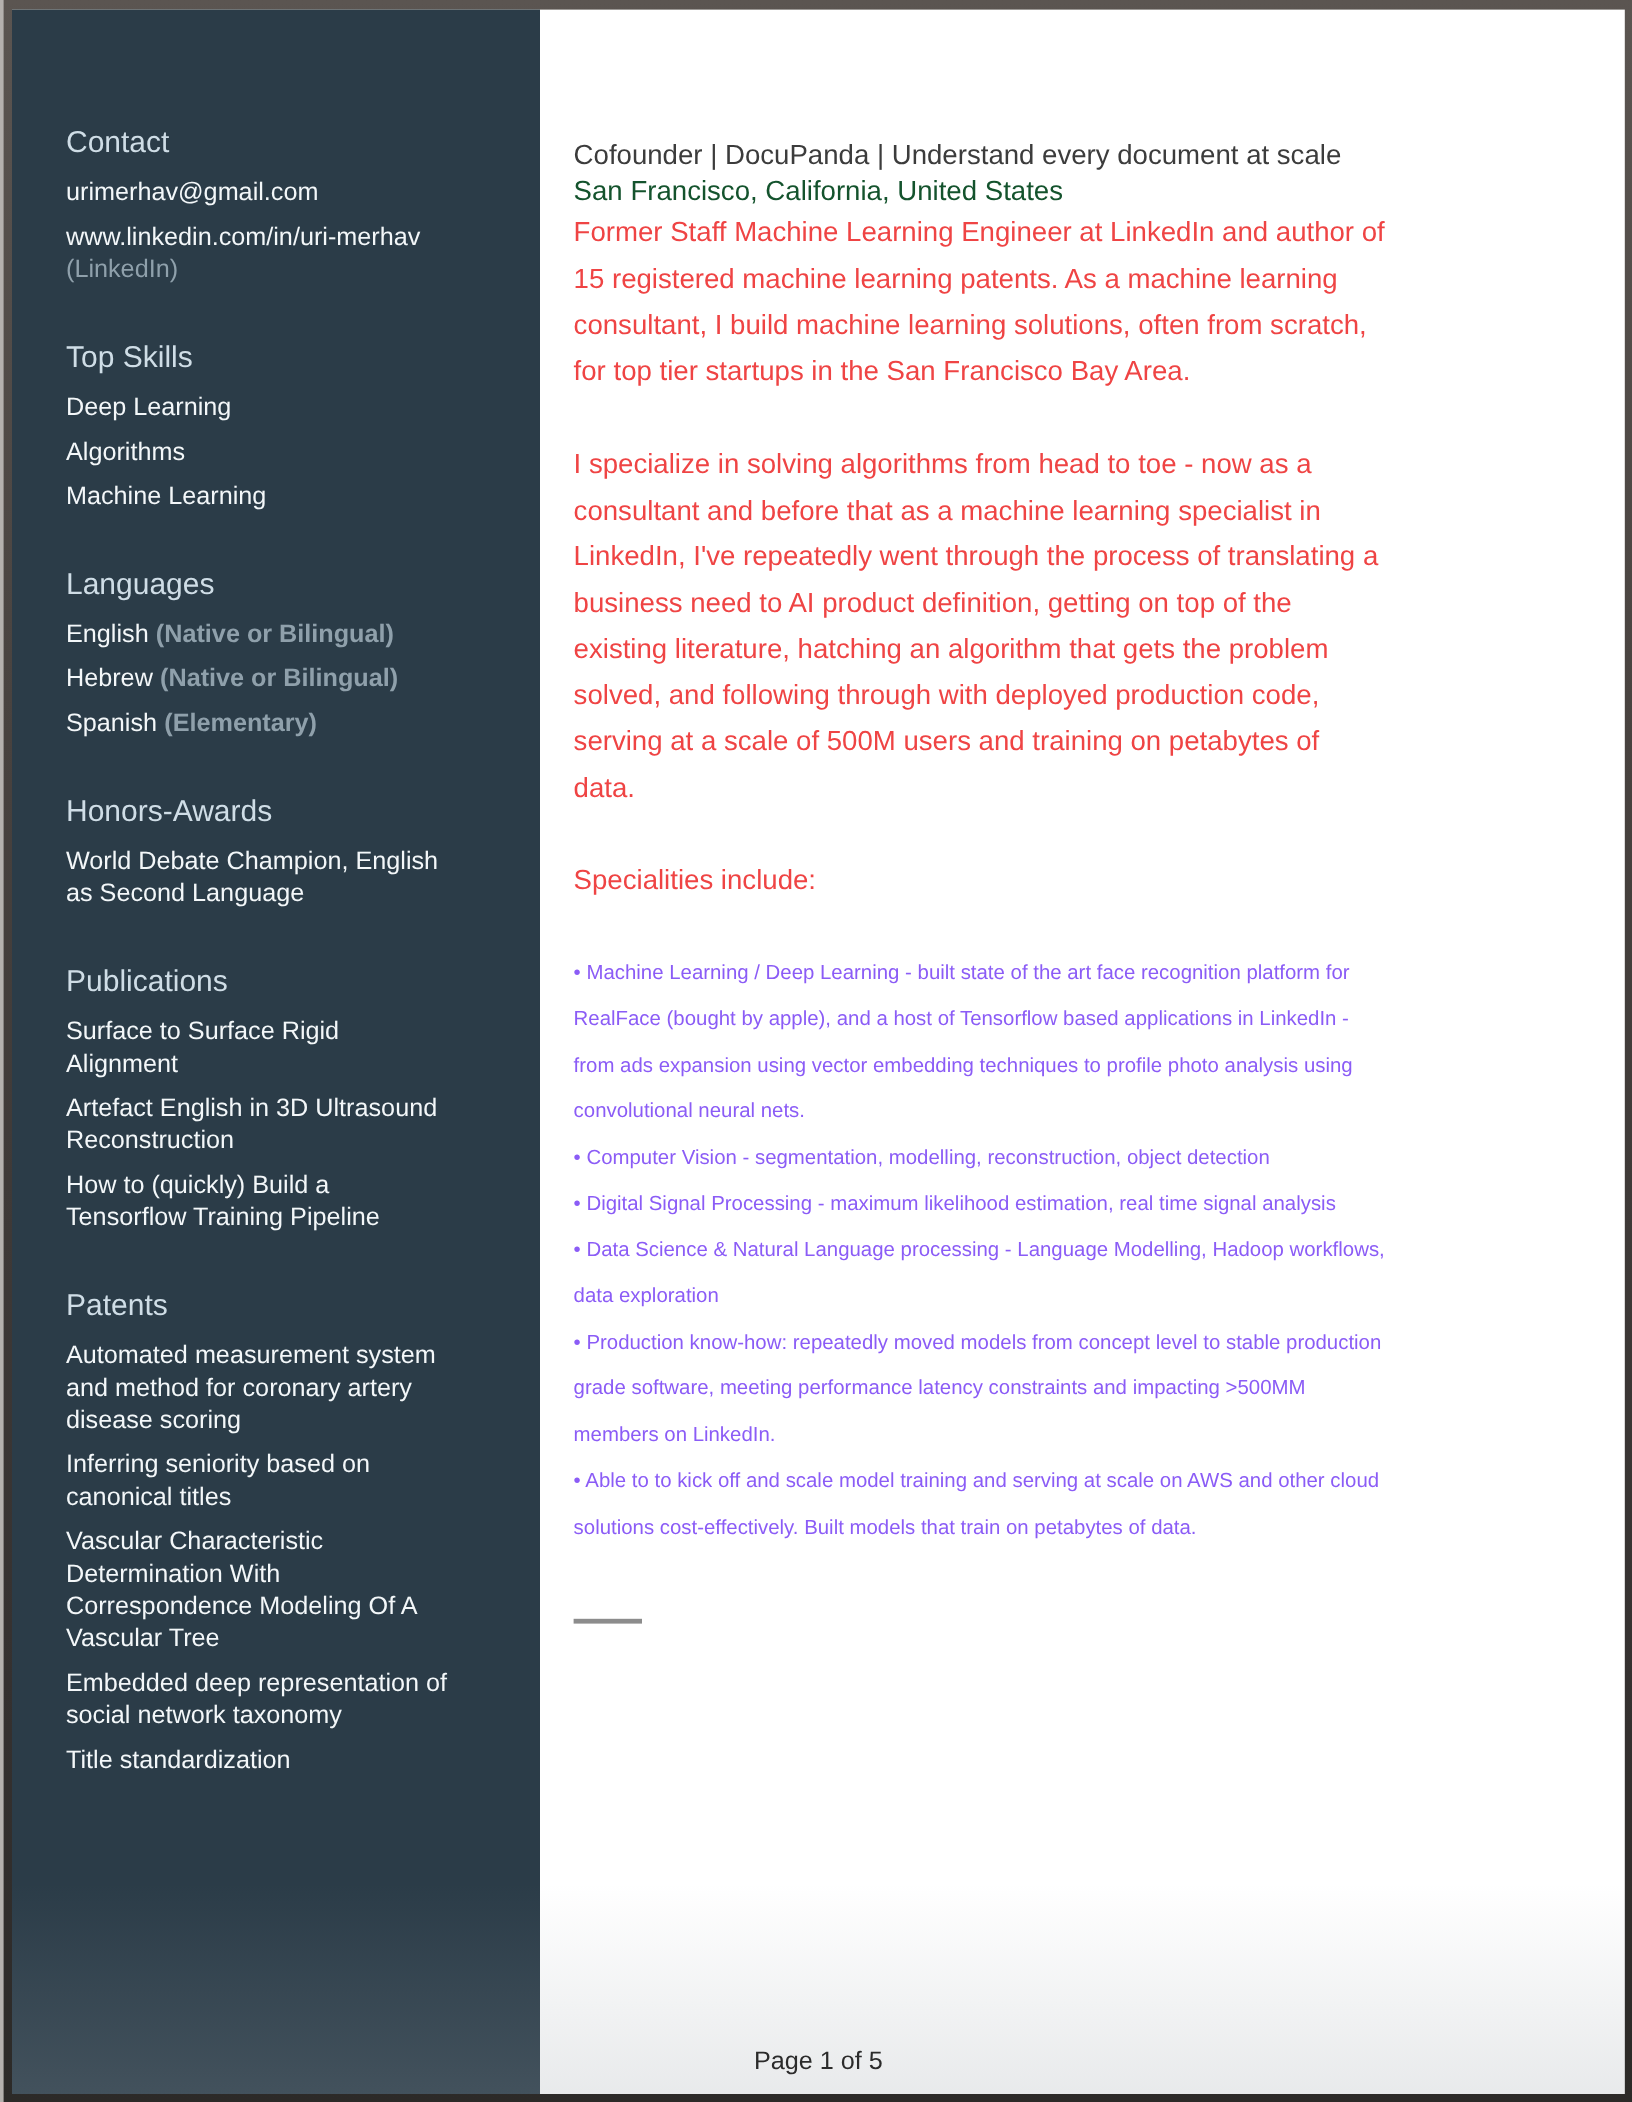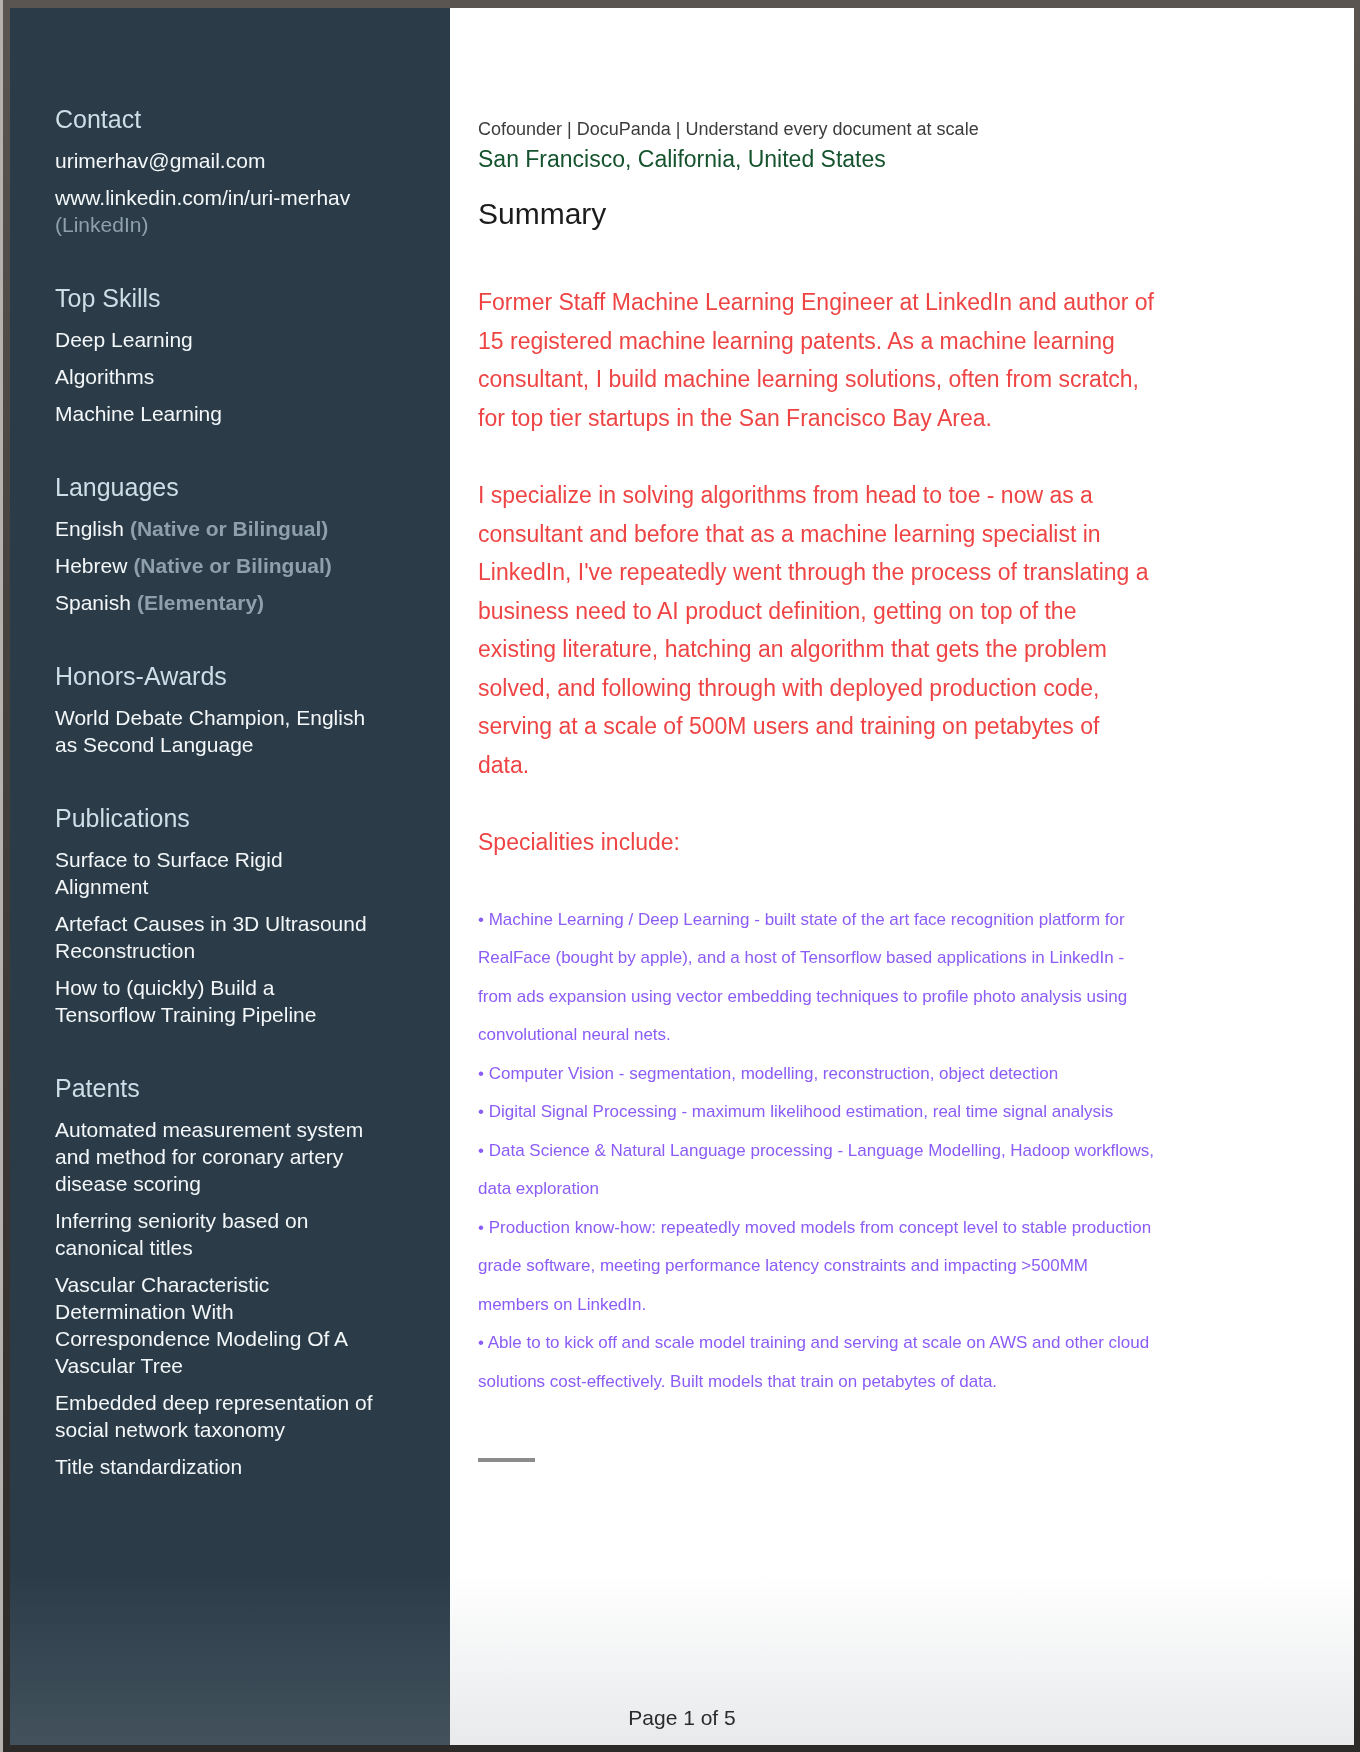--- a/index.html
+++ b/index.html
@@ -34,21 +34,21 @@
   .side-muted{color:#8fa0ab;}
   .contact-email{}
   .lang-level{margin-left:6px;font-weight:bold;}
   
   .main{
     flex:1;box-sizing:border-box;position:relative;
     padding:88px 0 0 28px;color:#2d2d2d;background:transparent;
   }
   .main-inner{width:676px;}
   .name{font-size:43px;line-height:49px;font-weight:400;color:#1c1c1c;margin:0;letter-spacing:0;}
-  .headline{font-size:18px;line-height:30px;color:#3c3c3c;margin:18px 0 0 0;}
+  .headline{font-size:23px;line-height:30px;color:#3c3c3c;margin:18px 0 0 0;}
   .location{font-size:23px;line-height:30px;color:#14532d;margin:0;}
   .section-heading{font-size:30px;line-height:38px;font-weight:400;color:#1c1c1c;margin:21px 0 50px 0;}
   .body-p{font-size:23px;line-height:38.5px;color:#ef4444;margin:39px 0 0 0;}
   .body-p.first{margin-top:0;}
   .bullet-list{margin-top:39px;}
   .bullet-list p{font-size:17px;line-height:38.5px;color:#8b5cf6;margin:0;}
   .footer-rule{width:57px;height:4px;background:#8c8c8c;border:none;margin:57px 0 0 0;}
   .page-footer{
     position:absolute;left:0;top:1697px;width:100%;text-align:center;
     font-size:21px;line-height:26px;color:#2b2b2b;z-index:5;
@@ -87,42 +87,41 @@
     </section>
 
     <section class="side-section">
       <h2 class="side-heading">Honors-Awards</h2>
       <div class="side-item">World Debate Champion, English as Second Language</div>
     </section>
 
     <section class="side-section">
       <h2 class="side-heading">Publications</h2>
       <div class="side-item">Surface to Surface Rigid Alignment</div>
-      <div class="side-item">Artefact Causes in 3D Ultrasound Reconstruction</div>
+      <div class="side-item">Artefact English in 3D Ultrasound Reconstruction</div>
       <div class="side-item">How to (quickly) Build a Tensorflow Training Pipeline</div>
     </section>
 
     <section class="side-section">
       <h2 class="side-heading">Patents</h2>
       <div class="side-item">Automated measurement system and method for coronary artery disease scoring</div>
       <div class="side-item">Inferring seniority based on canonical titles</div>
       <div class="side-item">Vascular Characteristic Determination With Correspondence Modeling Of A Vascular Tree</div>
       <div class="side-item">Embedded deep representation of social network taxonomy</div>
       <div class="side-item">Title standardization</div>
     </section>
 
   </aside>
 
   <main class="main">
     <div class="main-inner">
 
       <p class="headline">Cofounder | DocuPanda | Understand every document at scale</p>
       <p class="location">San Francisco, California, United States</p>
 
-      <h2 class="section-heading">Summary</h2>
 
       <p class="body-p first">Former Staff Machine Learning Engineer at LinkedIn and author of 15 registered machine learning patents. As a machine learning consultant, I build machine learning solutions, often from scratch, for top tier startups in the San Francisco Bay Area.</p>
       <p class="body-p">I specialize in solving algorithms from head to toe - now as a consultant and before that as a machine learning specialist in LinkedIn, I've repeatedly went through the process of translating a business need to AI product definition, getting on top of the existing literature, hatching an algorithm that gets the problem solved, and following through with deployed production code, serving at a scale of 500M users and training on petabytes of data.</p>
       <p class="body-p">Specialities include:</p>
 
       <div class="bullet-list">
         <p>• Machine Learning / Deep Learning - built state of the art face recognition platform for RealFace (bought by apple), and a host of Tensorflow based applications in LinkedIn - from ads expansion using vector embedding techniques to profile photo analysis using convolutional neural nets.</p>
         <p>• Computer Vision - segmentation, modelling, reconstruction, object detection</p>
         <p>• Digital Signal Processing - maximum likelihood estimation, real time signal analysis</p>
         <p>• Data Science &amp; Natural Language processing - Language Modelling, Hadoop workflows, data exploration</p>

